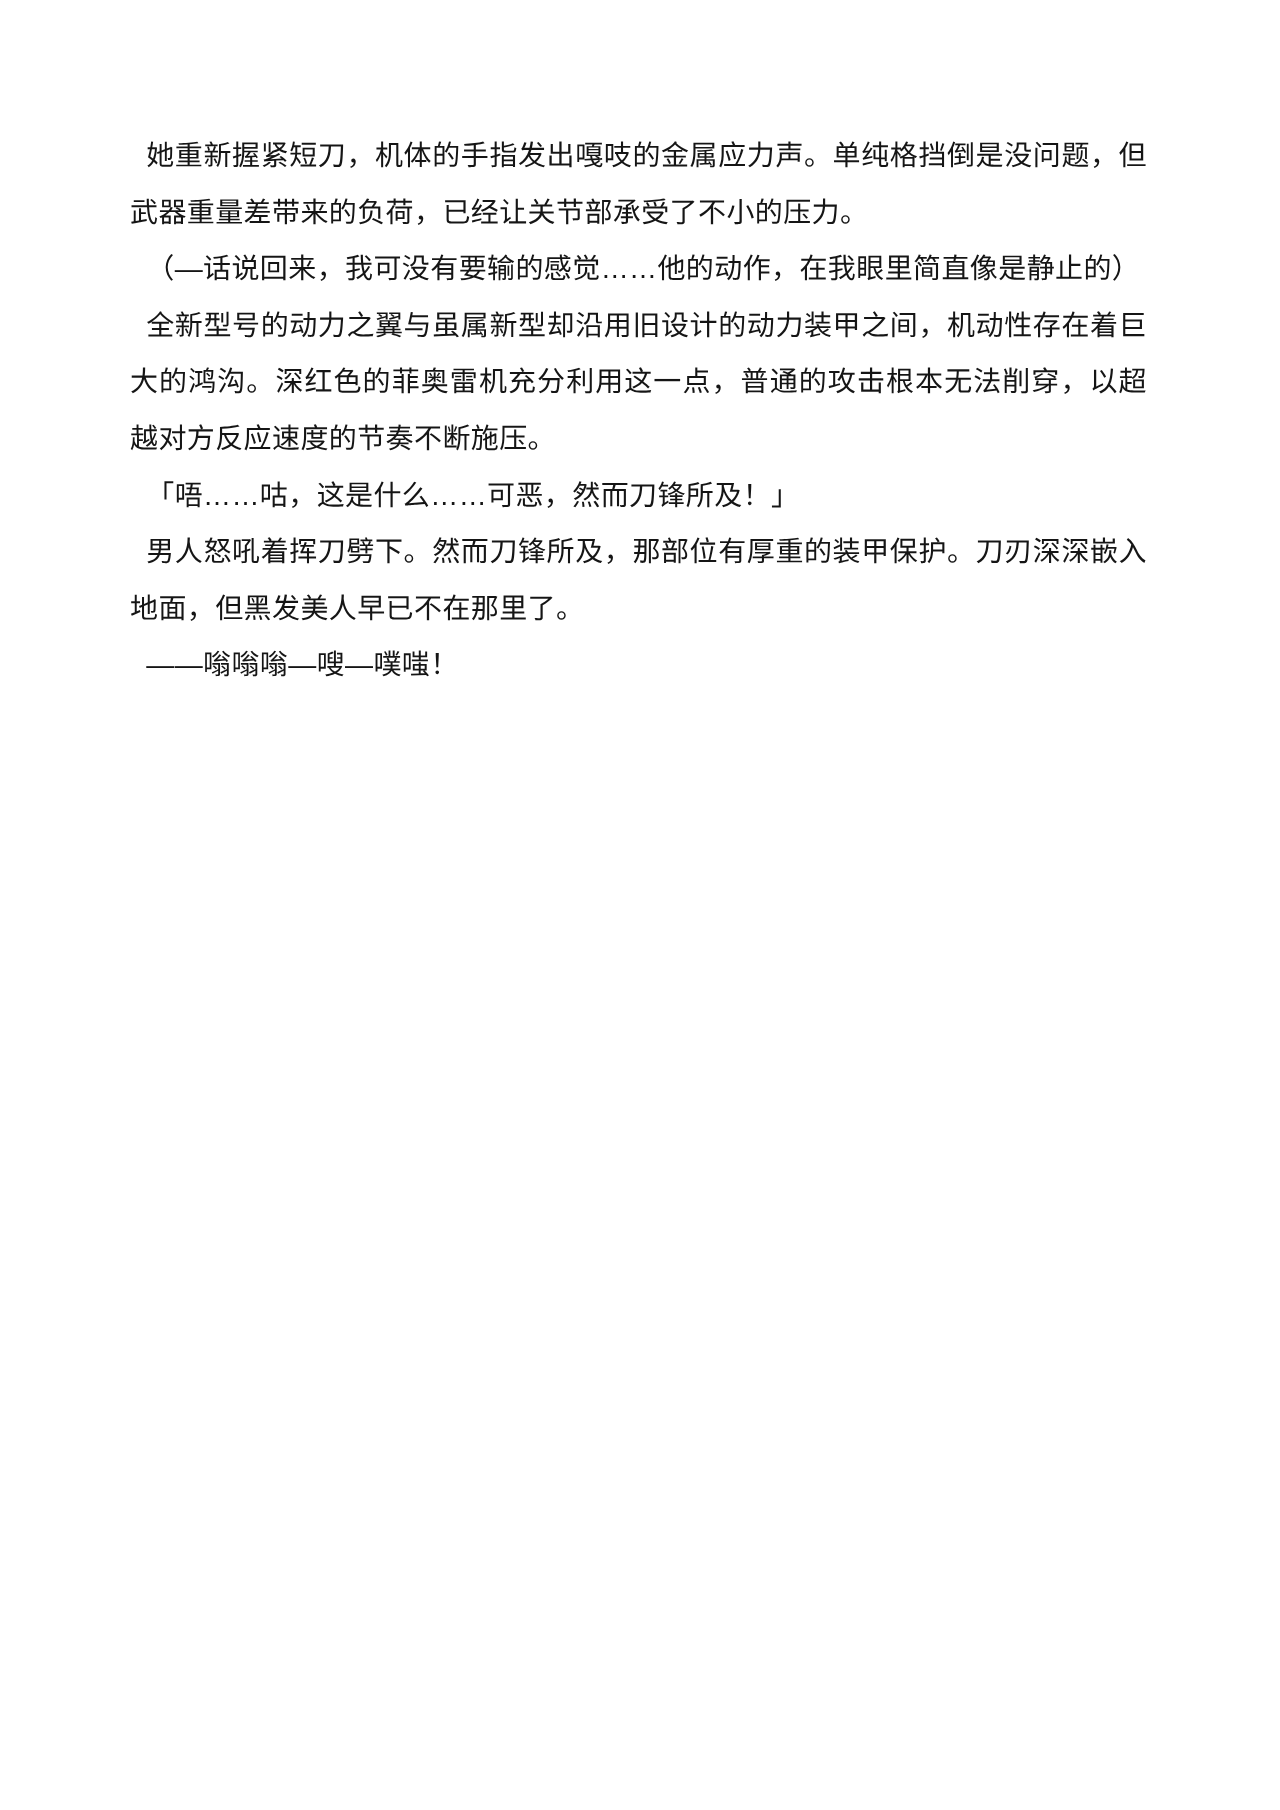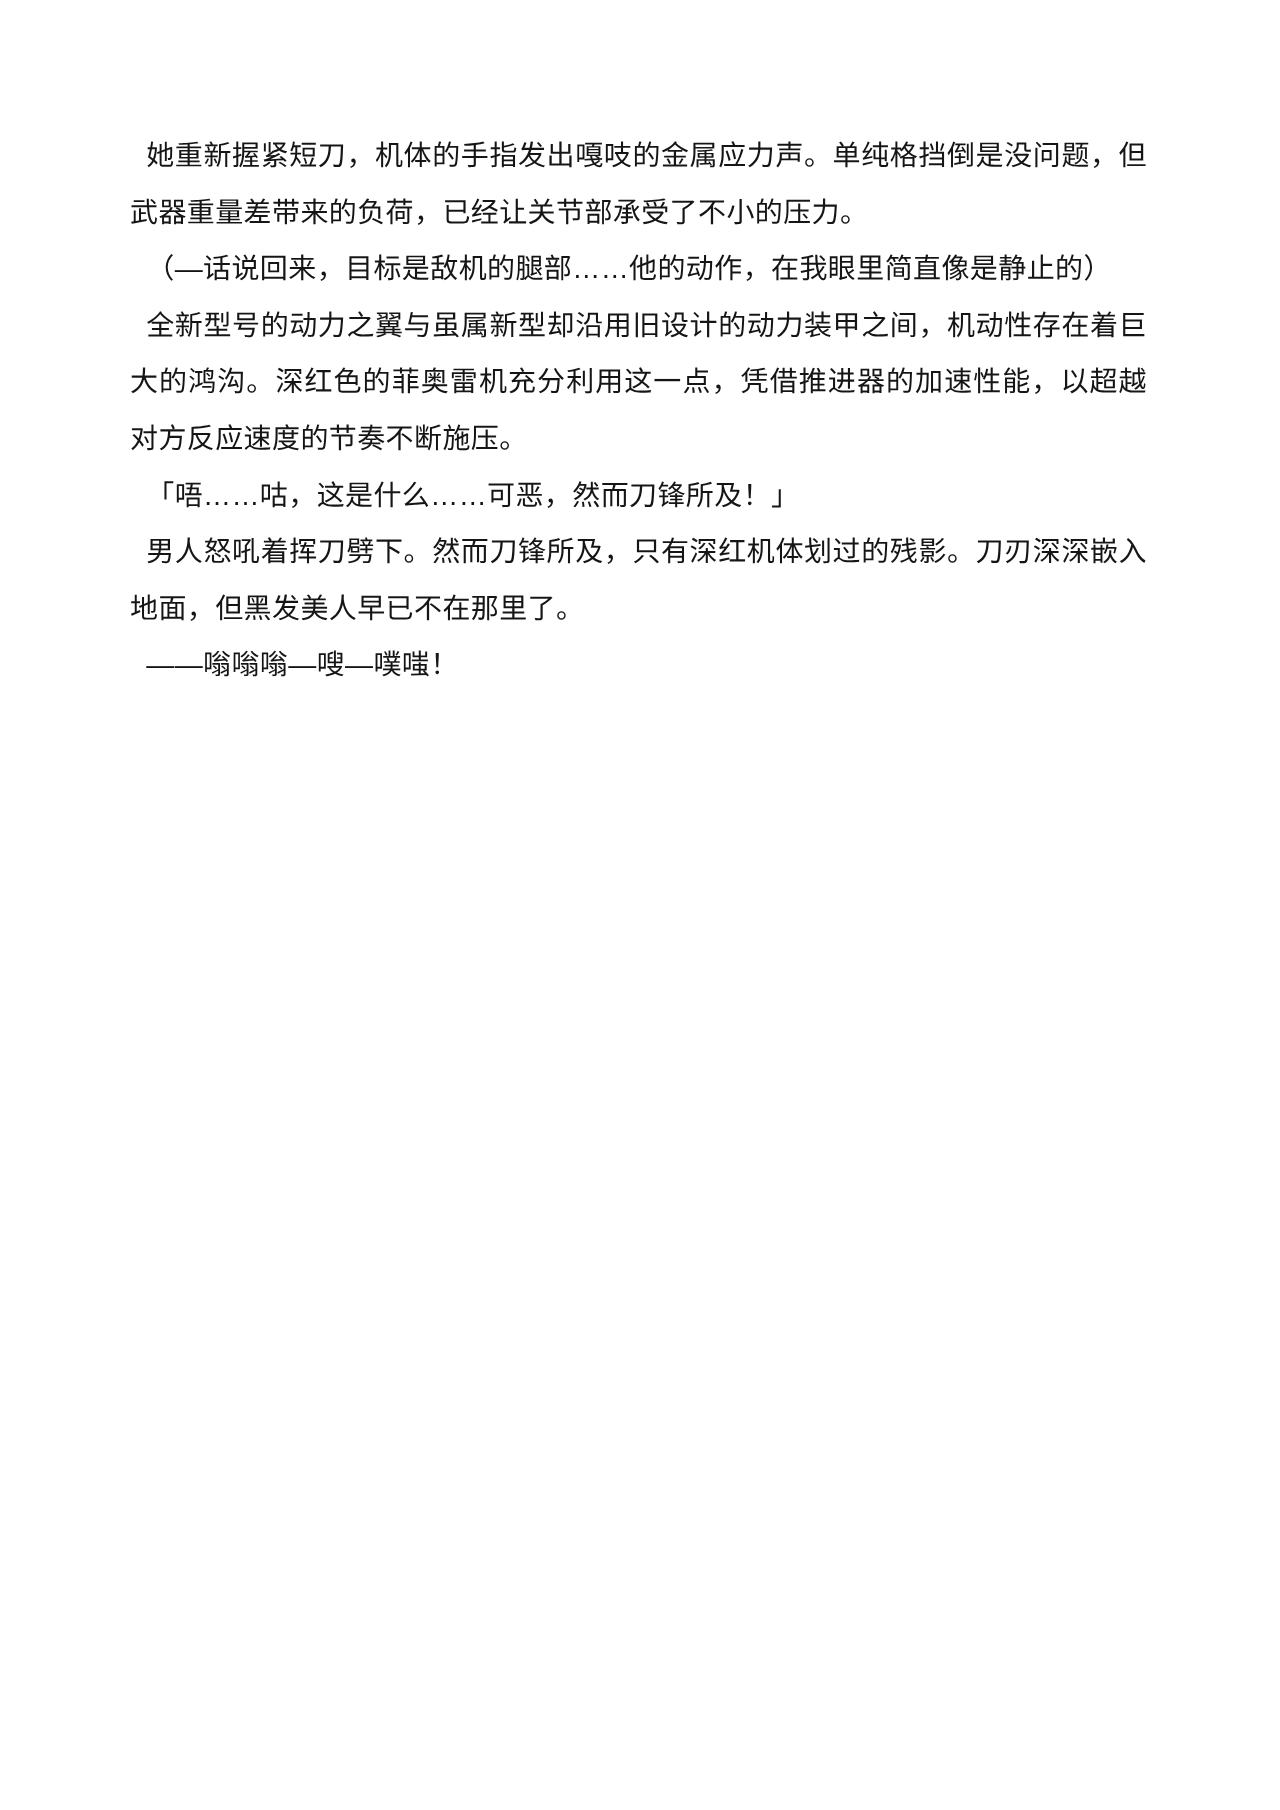--- a/index.html
+++ b/index.html
@@ -26,18 +26,18 @@
     text-indent: 0.58em;
     letter-spacing: 0.4px;
     word-break: break-all;
   }
 </style>
 </head>
 <body>
 
 <div class="page" lang="zh-CN">
   <p class="para">她重新握紧短刀，机体的手指发出嘎吱的金属应力声。单纯格挡倒是没问题，但武器重量差带来的负荷，已经让关节部承受了不小的压力。</p>
-  <p class="para">（—话说回来，目标是敌机的腿部……他的动作，在我眼里简直像是静止的）</p>
-  <p class="para">全新型号的动力之翼与虽属新型却沿用旧设计的动力装甲之间，机动性存在着巨大的鸿沟。深红色的菲奥雷机充分利用这一点，凭借推进器的加速性能，以超越对方反应速度的节奏不断施压。</p>
+  <p class="para">（—话说回来，我可没有要输的感觉……他的动作，在我眼里简直像是静止的）</p>
+  <p class="para">全新型号的动力之翼与虽属新型却沿用旧设计的动力装甲之间，机动性存在着巨大的鸿沟。深红色的菲奥雷机充分利用这一点，普通的攻击根本无法削穿，以超越对方反应速度的节奏不断施压。</p>
   <p class="para">「唔……咕，这是什么……可恶，然而刀锋所及！」</p>
-  <p class="para">男人怒吼着挥刀劈下。然而刀锋所及，只有深红机体划过的残影。刀刃深深嵌入地面，但黑发美人早已不在那里了。</p>
+  <p class="para">男人怒吼着挥刀劈下。然而刀锋所及，那部位有厚重的装甲保护。刀刃深深嵌入地面，但黑发美人早已不在那里了。</p>
   <p class="para">——嗡嗡嗡—嗖—噗嗤！</p>
 </div>
 
 </body></html>

